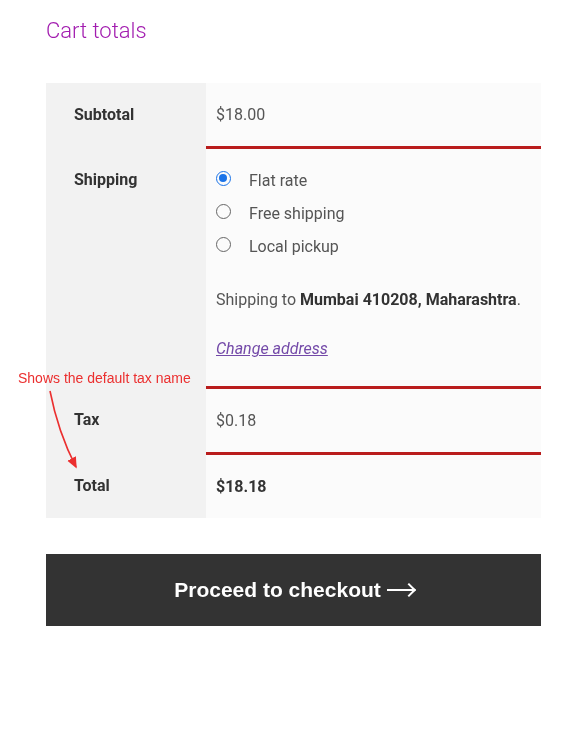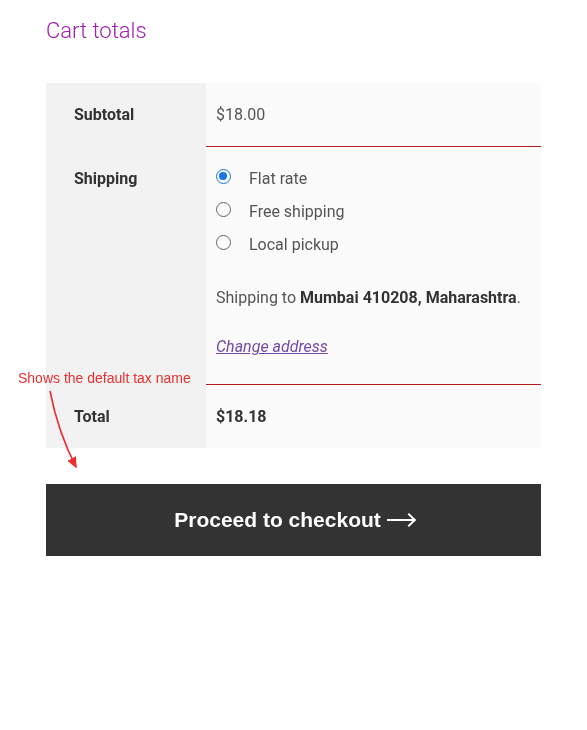--- a/index.html
+++ b/index.html
@@ -28,21 +28,21 @@
     text-align: left;
     font-weight: 700;
     color: #333;
     vertical-align: top;
     padding: 22px 18px 22px 28px;
     width: 160px;
     font-size: 16px;
   }
   table.cart-totals td {
     background: #fbfbfb;
-    border-bottom: 1px solid #b91c1c;
+    border-bottom: 3px solid #b91c1c;
     padding: 22px 18px 22px 10px;
     color: #555;
     vertical-align: top;
     font-size: 16px;
   }
   table.cart-totals tr:last-child td { border-bottom: none; }
   table.cart-totals tr.row-total th,
   table.cart-totals tr.row-total td { font-weight: 700; color: #333; }
   .ship-options { list-style: none; margin: 0 0 30px 0; }
   .ship-options li { display: flex; align-items: flex-start; margin-bottom: 14px; color: #555; }
@@ -151,20 +151,24 @@
             <input type="radio" name="ship" class="radio" style="">
             <span>Local pickup</span>
           </li>
         </ul>
         <p class="ship-dest">
           <span>Shipping to </span><b>Mumbai 410208, Maharashtra</b><span>.</span>
         </p>
         <a href="#" class="change-addr">Change address</a>
       </td>
     </tr>
+    <tr>
+      <th>Tax</th>
+      <td>$0.18</td>
+    </tr>
     <tr class="row-total">
       <th>Total</th>
       <td>$18.18</td>
     </tr>
   </tbody>
     </table>
 
   <button class="checkout-btn">
     <span>Proceed to checkout</span>
     <span class="arrow-icon"></span>

